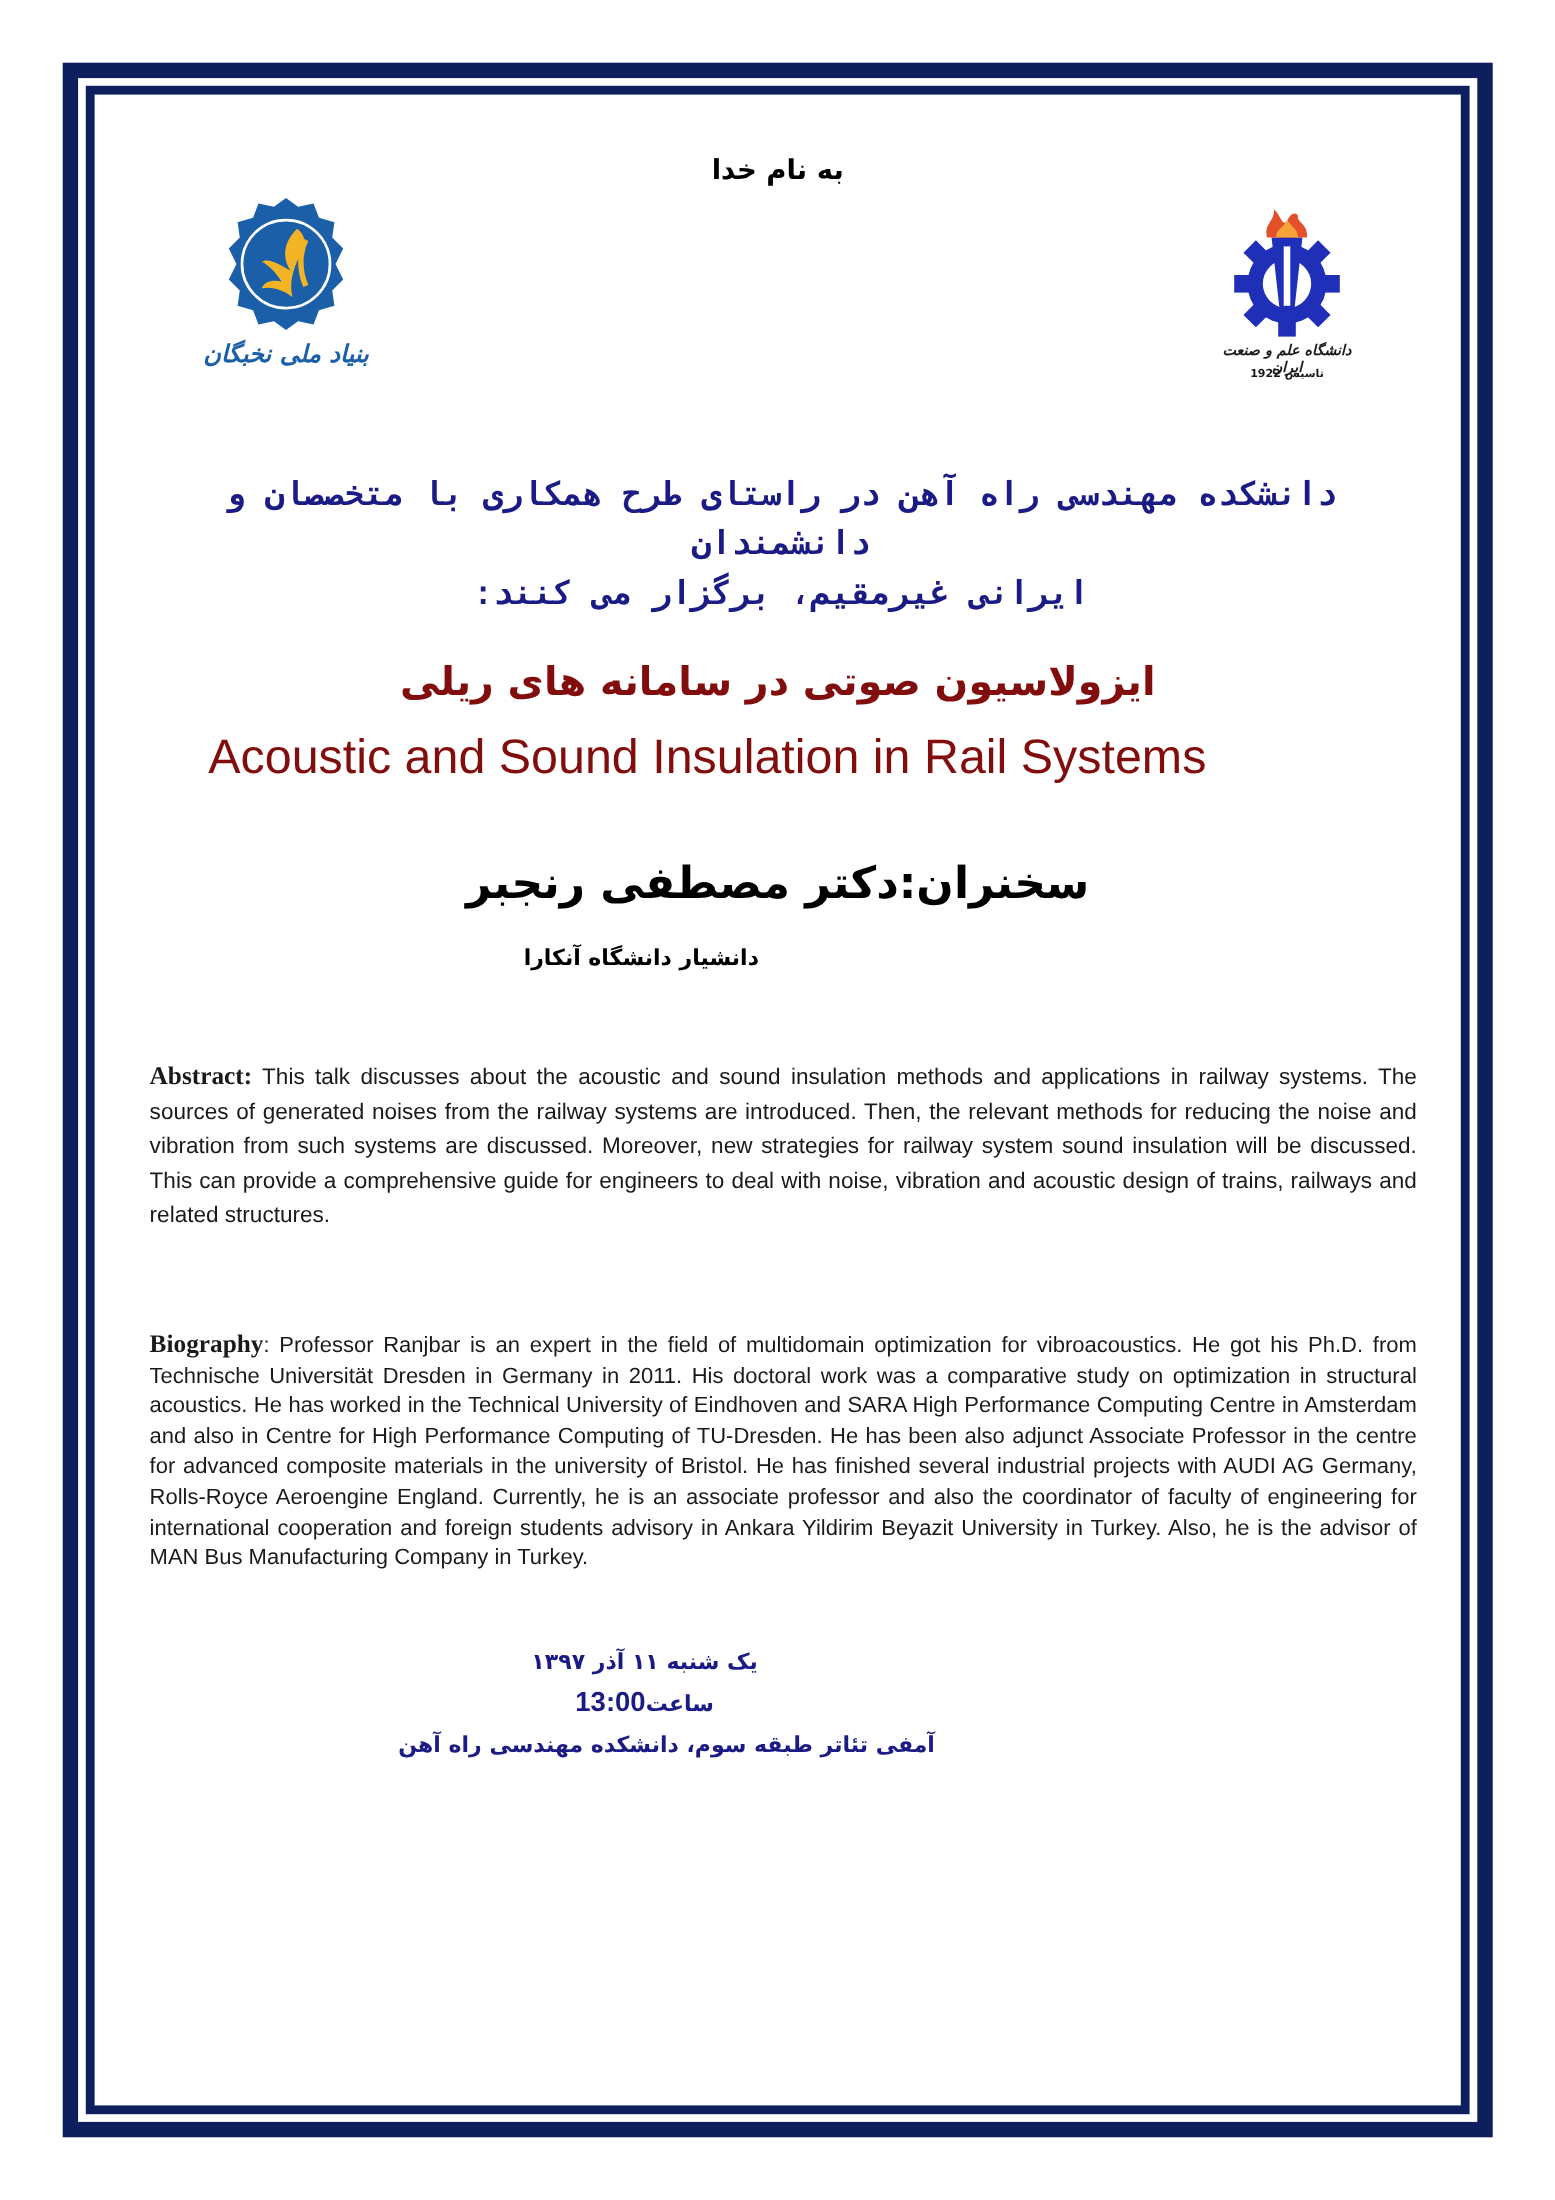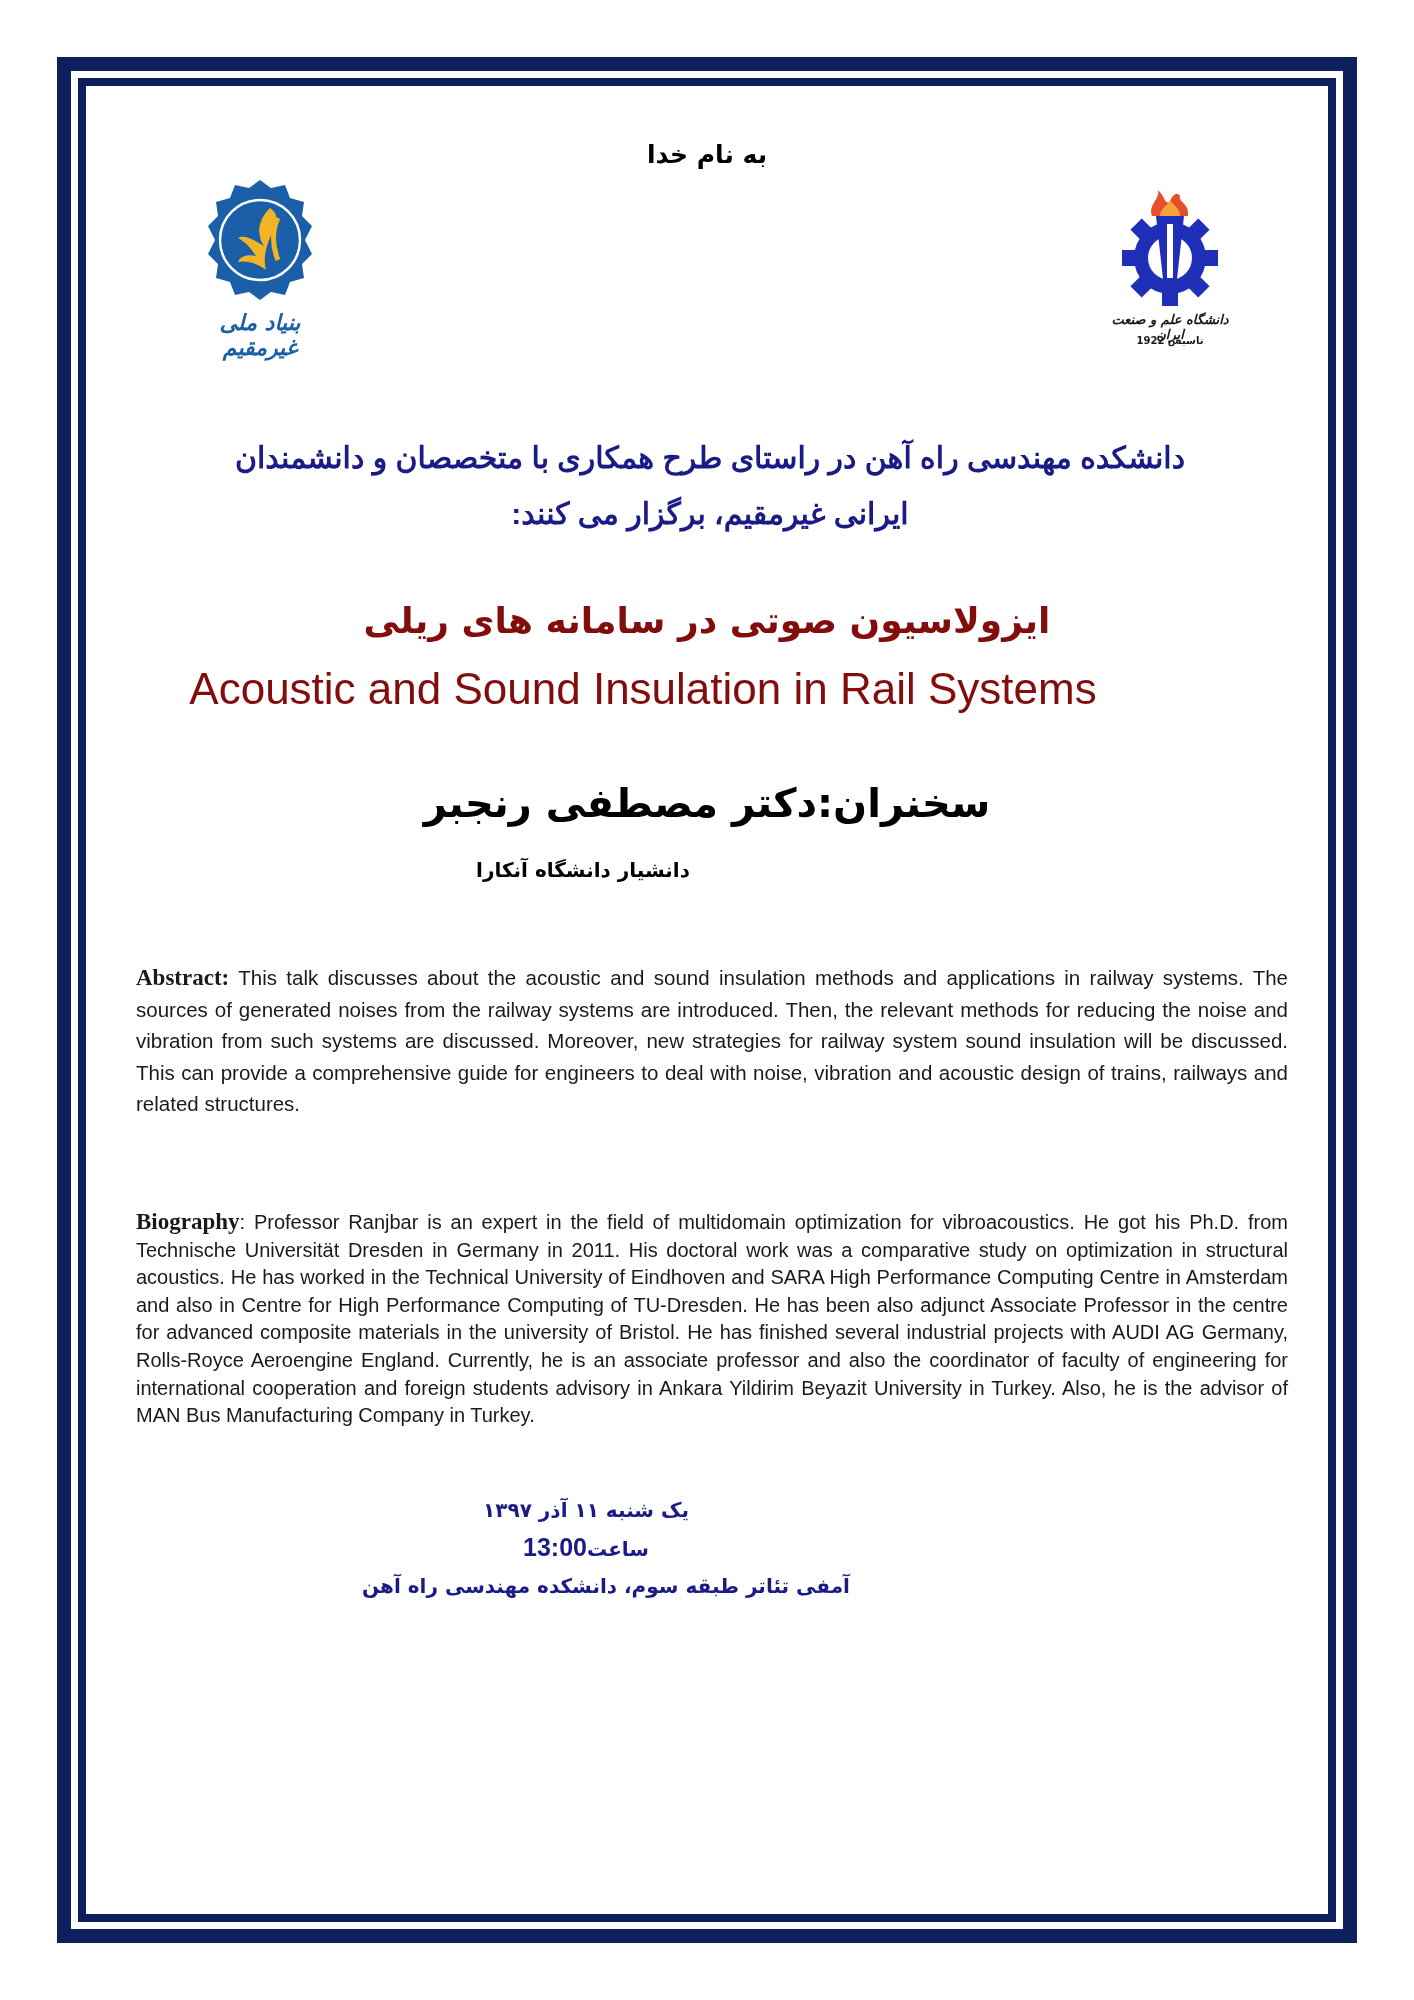--- a/index.html
+++ b/index.html
@@ -9,21 +9,21 @@
 
   .invocation { position: absolute; top: 140px; left: 0; width: 1414px; text-align: center; direction: rtl; font-family: "DejaVu Sans", sans-serif; font-weight: bold; font-size: 25px; color: #000; }
 
   .logo-left { position: absolute; left: 180px; top: 180px; width: 160px; height: 180px; }
   .logo-right { position: absolute; left: 1100px; top: 190px; width: 140px; height: 180px; }
   .logo-caption { position: absolute; left: 0; width: 100%; text-align: center; direction: rtl; font-family: "DejaVu Sans", sans-serif; font-style: italic; }
   .logo-left .logo-caption { top: 130px; font-size: 22px; color: #1b5fa8; font-weight: bold; }
   .logo-right .logo-caption { top: 122px; font-size: 13px; color: #1a1a1a; font-weight: bold; }
   .logo-right .logo-sub { position: absolute; top: 145px; left: 0; width: 100%; text-align: center; font-family: "DejaVu Sans", sans-serif; font-size: 10px; color: #1a1a1a; font-weight: bold; direction: rtl; }
 
-  .organizer { position: absolute; top: 430px; left: 160px; width: 1100px; text-align: center; direction: rtl; font-family: Liberation Sans, sans-serif; font-weight: bold; font-size: 30px; line-height: 56px; color: #1b1b86; }
+  .organizer { position: absolute; top: 430px; left: 160px; width: 1100px; text-align: center; direction: rtl; font-family: Liberation Mono, monospace; font-weight: bold; font-size: 30px; line-height: 45px; color: #1b1b86; }
 
   .title-fa { position: absolute; top: 600px; left: 0; width: 1414px; text-align: center; direction: rtl; font-family: "DejaVu Sans", sans-serif; font-weight: bold; font-size: 36px; color: #820d0d; }
   .title-en { position: absolute; top: 664px; left: 0; width: 1286px; text-align: center; font-family: "Liberation Sans", sans-serif; font-weight: normal; font-size: 44px; color: #820d0d; }
 
   .speaker { position: absolute; top: 780px; left: 0; width: 1414px; text-align: center; direction: rtl; font-family: "DejaVu Sans", sans-serif; font-weight: bold; font-size: 40px; color: #000; }
   .affiliation { position: absolute; top: 858px; left: 0; width: 1166px; text-align: center; direction: rtl; font-family: "DejaVu Sans", sans-serif; font-weight: bold; font-size: 20px; color: #000; }
 
   .para { position: absolute; left: 136px; width: 1152px; text-align: justify; font-family: "Liberation Sans", sans-serif; color: #1a1a1a; }
   .para .label { font-family: "Liberation Serif", serif; font-weight: bold; font-size: 23px; color: #1a1a1a; }
   .abstract { top: 962px; font-size: 20.5px; line-height: 31.5px; }
@@ -45,21 +45,21 @@
 
 <div class="logo-left">
   <svg width="160" height="125" viewBox="0 0 160 125">
     <g transform="translate(80,60)">
       <polygon fill="#1b5fa8" points="0,-60 11,-52 25,-55 30,-42 44,-38 42,-24 52,-14 45,0 52,14 42,24 44,38 30,42 25,55 11,52 0,60 -11,52 -25,55 -30,42 -44,38 -42,24 -52,14 -45,0 -52,-14 -42,-24 -44,-38 -30,-42 -25,-55 -11,-52"></polygon>
       <circle r="40" fill="none" stroke="#ffffff" stroke-width="2.5"></circle>
       <path d="M10,-32 C-2,-20 -4,-6 4,6 C-6,0 -16,-6 -22,-2 C-14,2 -8,10 -4,16 C-12,14 -20,16 -22,22 C-12,20 -2,24 6,30 C2,16 8,0 16,-14 C18,-22 16,-28 10,-32 Z" fill="#f2b324"></path>
       <path d="M18,-22 C12,-10 12,6 18,20" fill="none" stroke="#f2b324" stroke-width="5"></path>
     </g>
   </svg>
-  <div class="logo-caption">بنیاد ملی غیرمقیم</div>
+  <div class="logo-caption">بنیاد ملی نخبگان</div>
 </div>
 
 <div class="logo-right">
   <svg width="140" height="120" viewBox="0 0 140 120">
     <g transform="translate(70,68)">
       <g fill="#1f2fb8">
         <rect x="-8" y="-48" width="16" height="14"></rect>
         <rect x="-8" y="34" width="16" height="14"></rect>
         <rect x="-48" y="-8" width="14" height="16"></rect>
         <rect x="34" y="-8" width="14" height="16"></rect>

